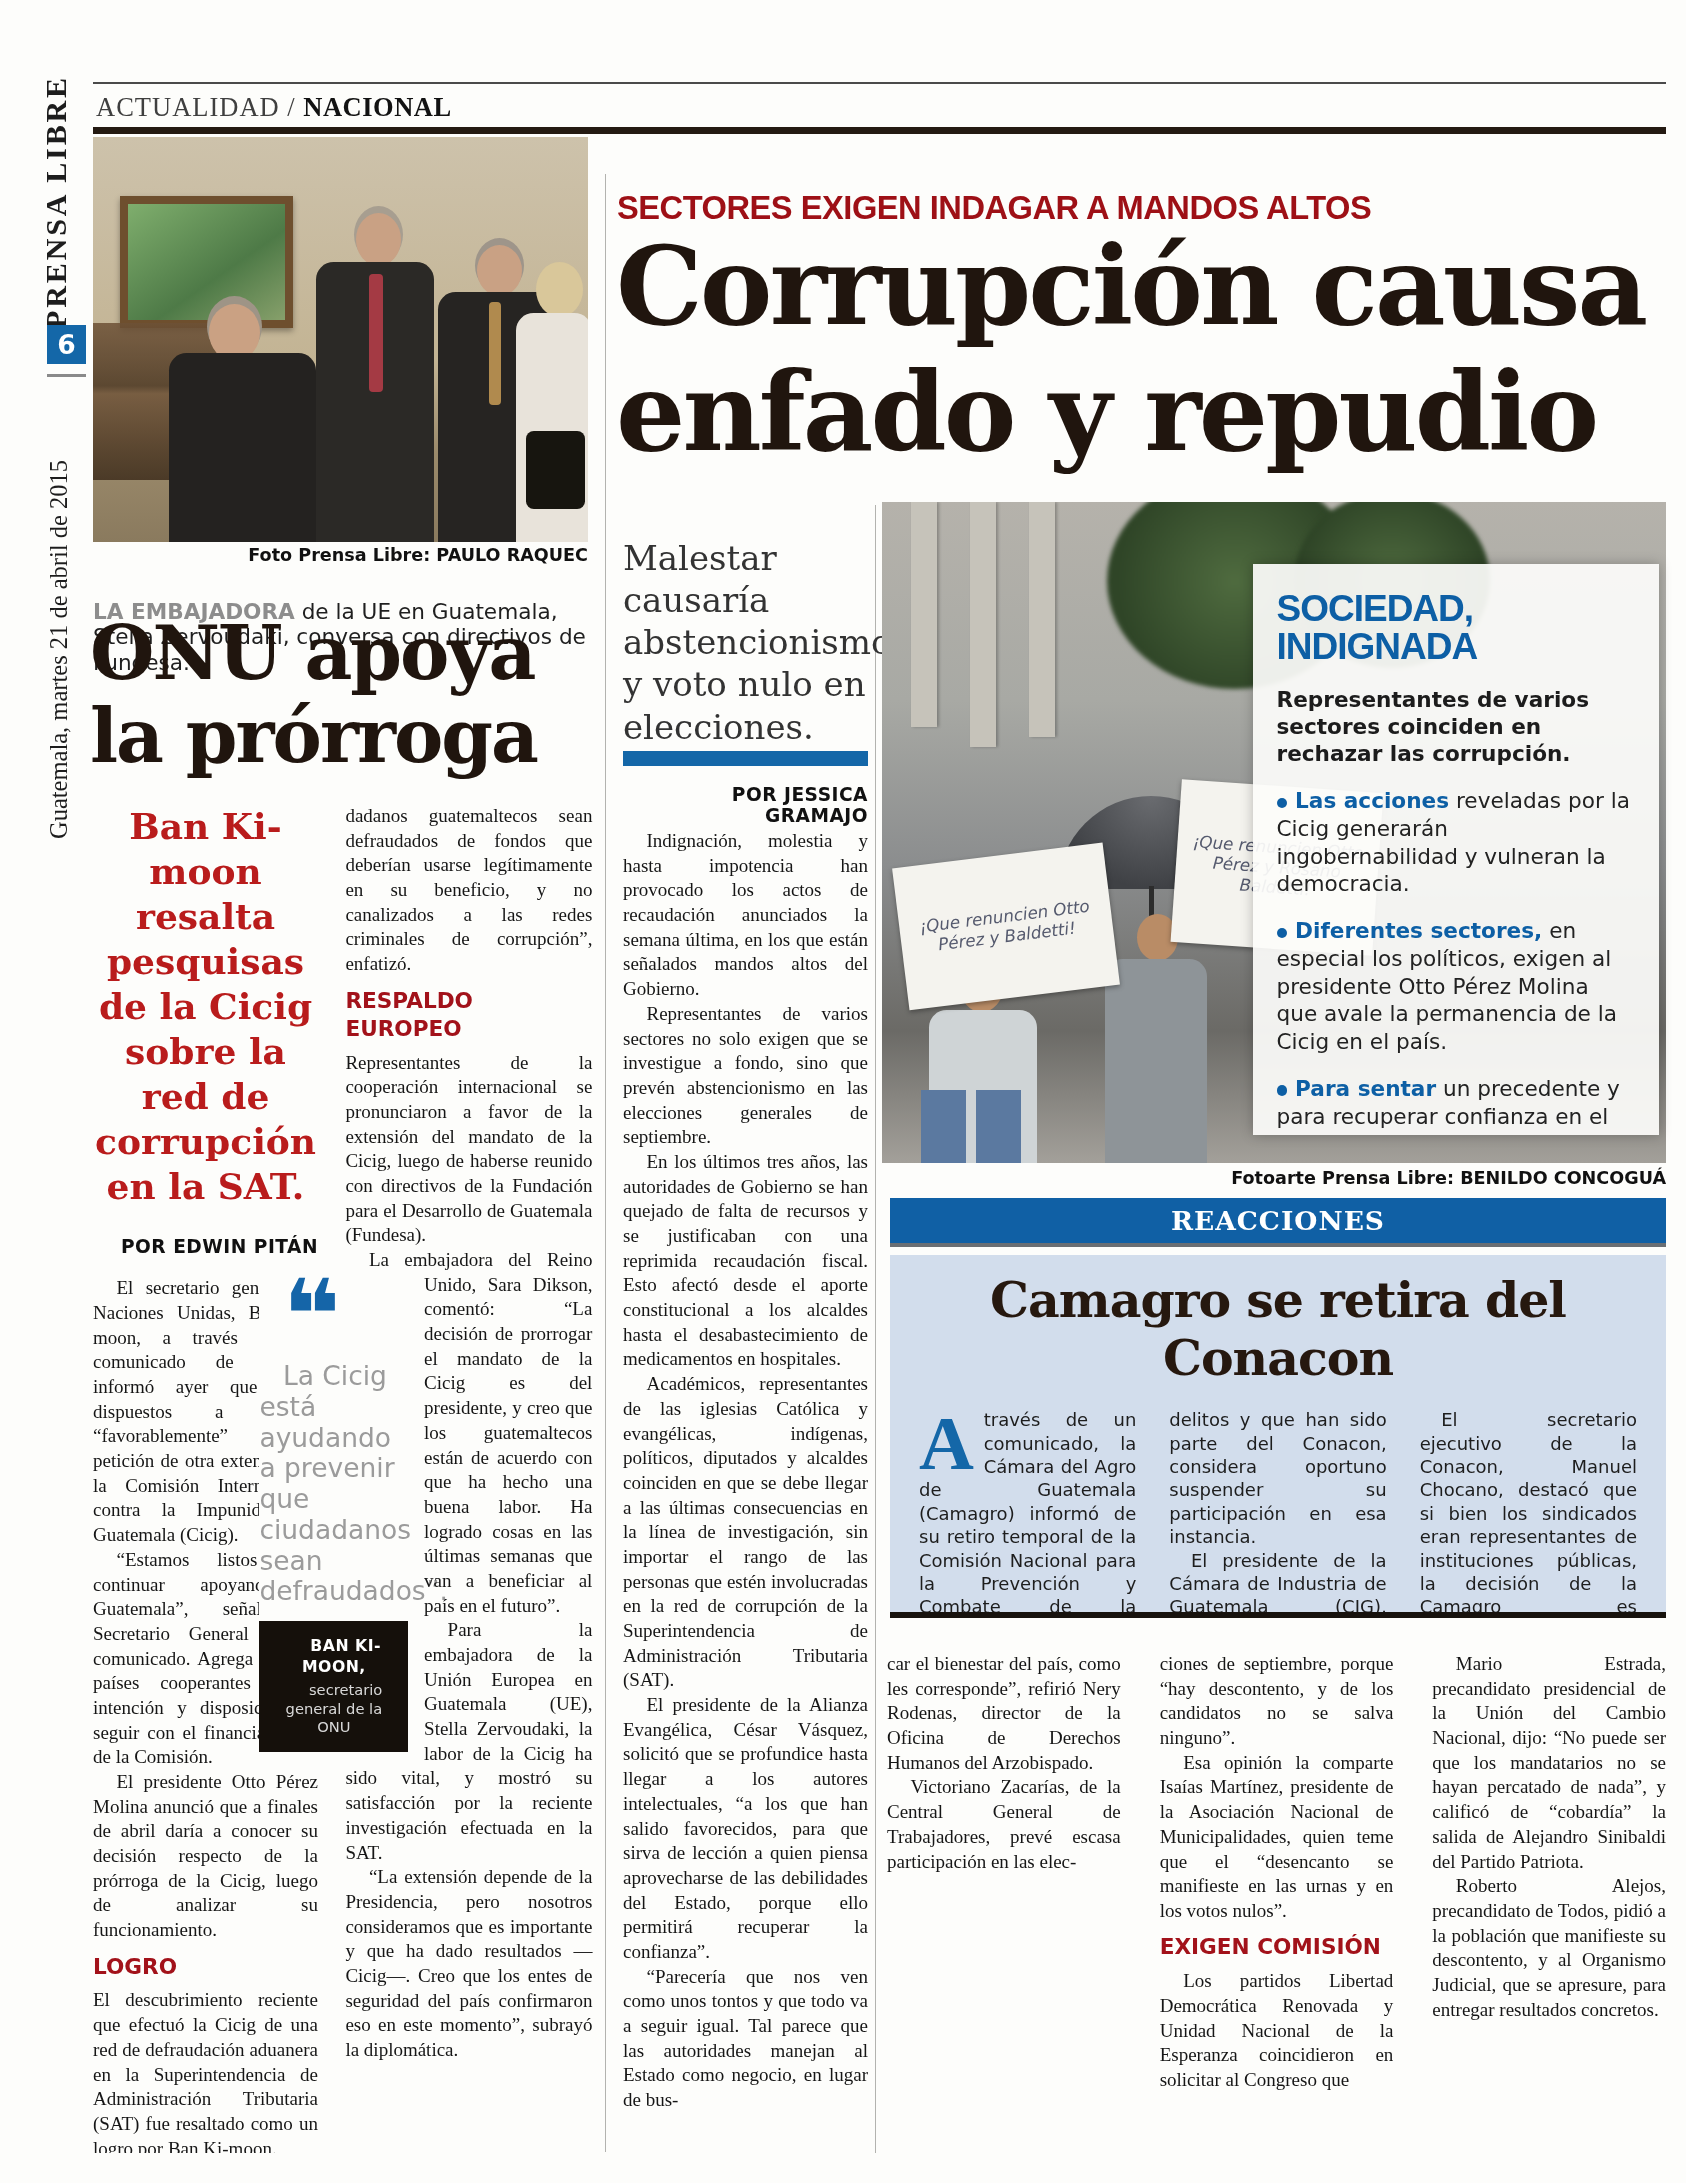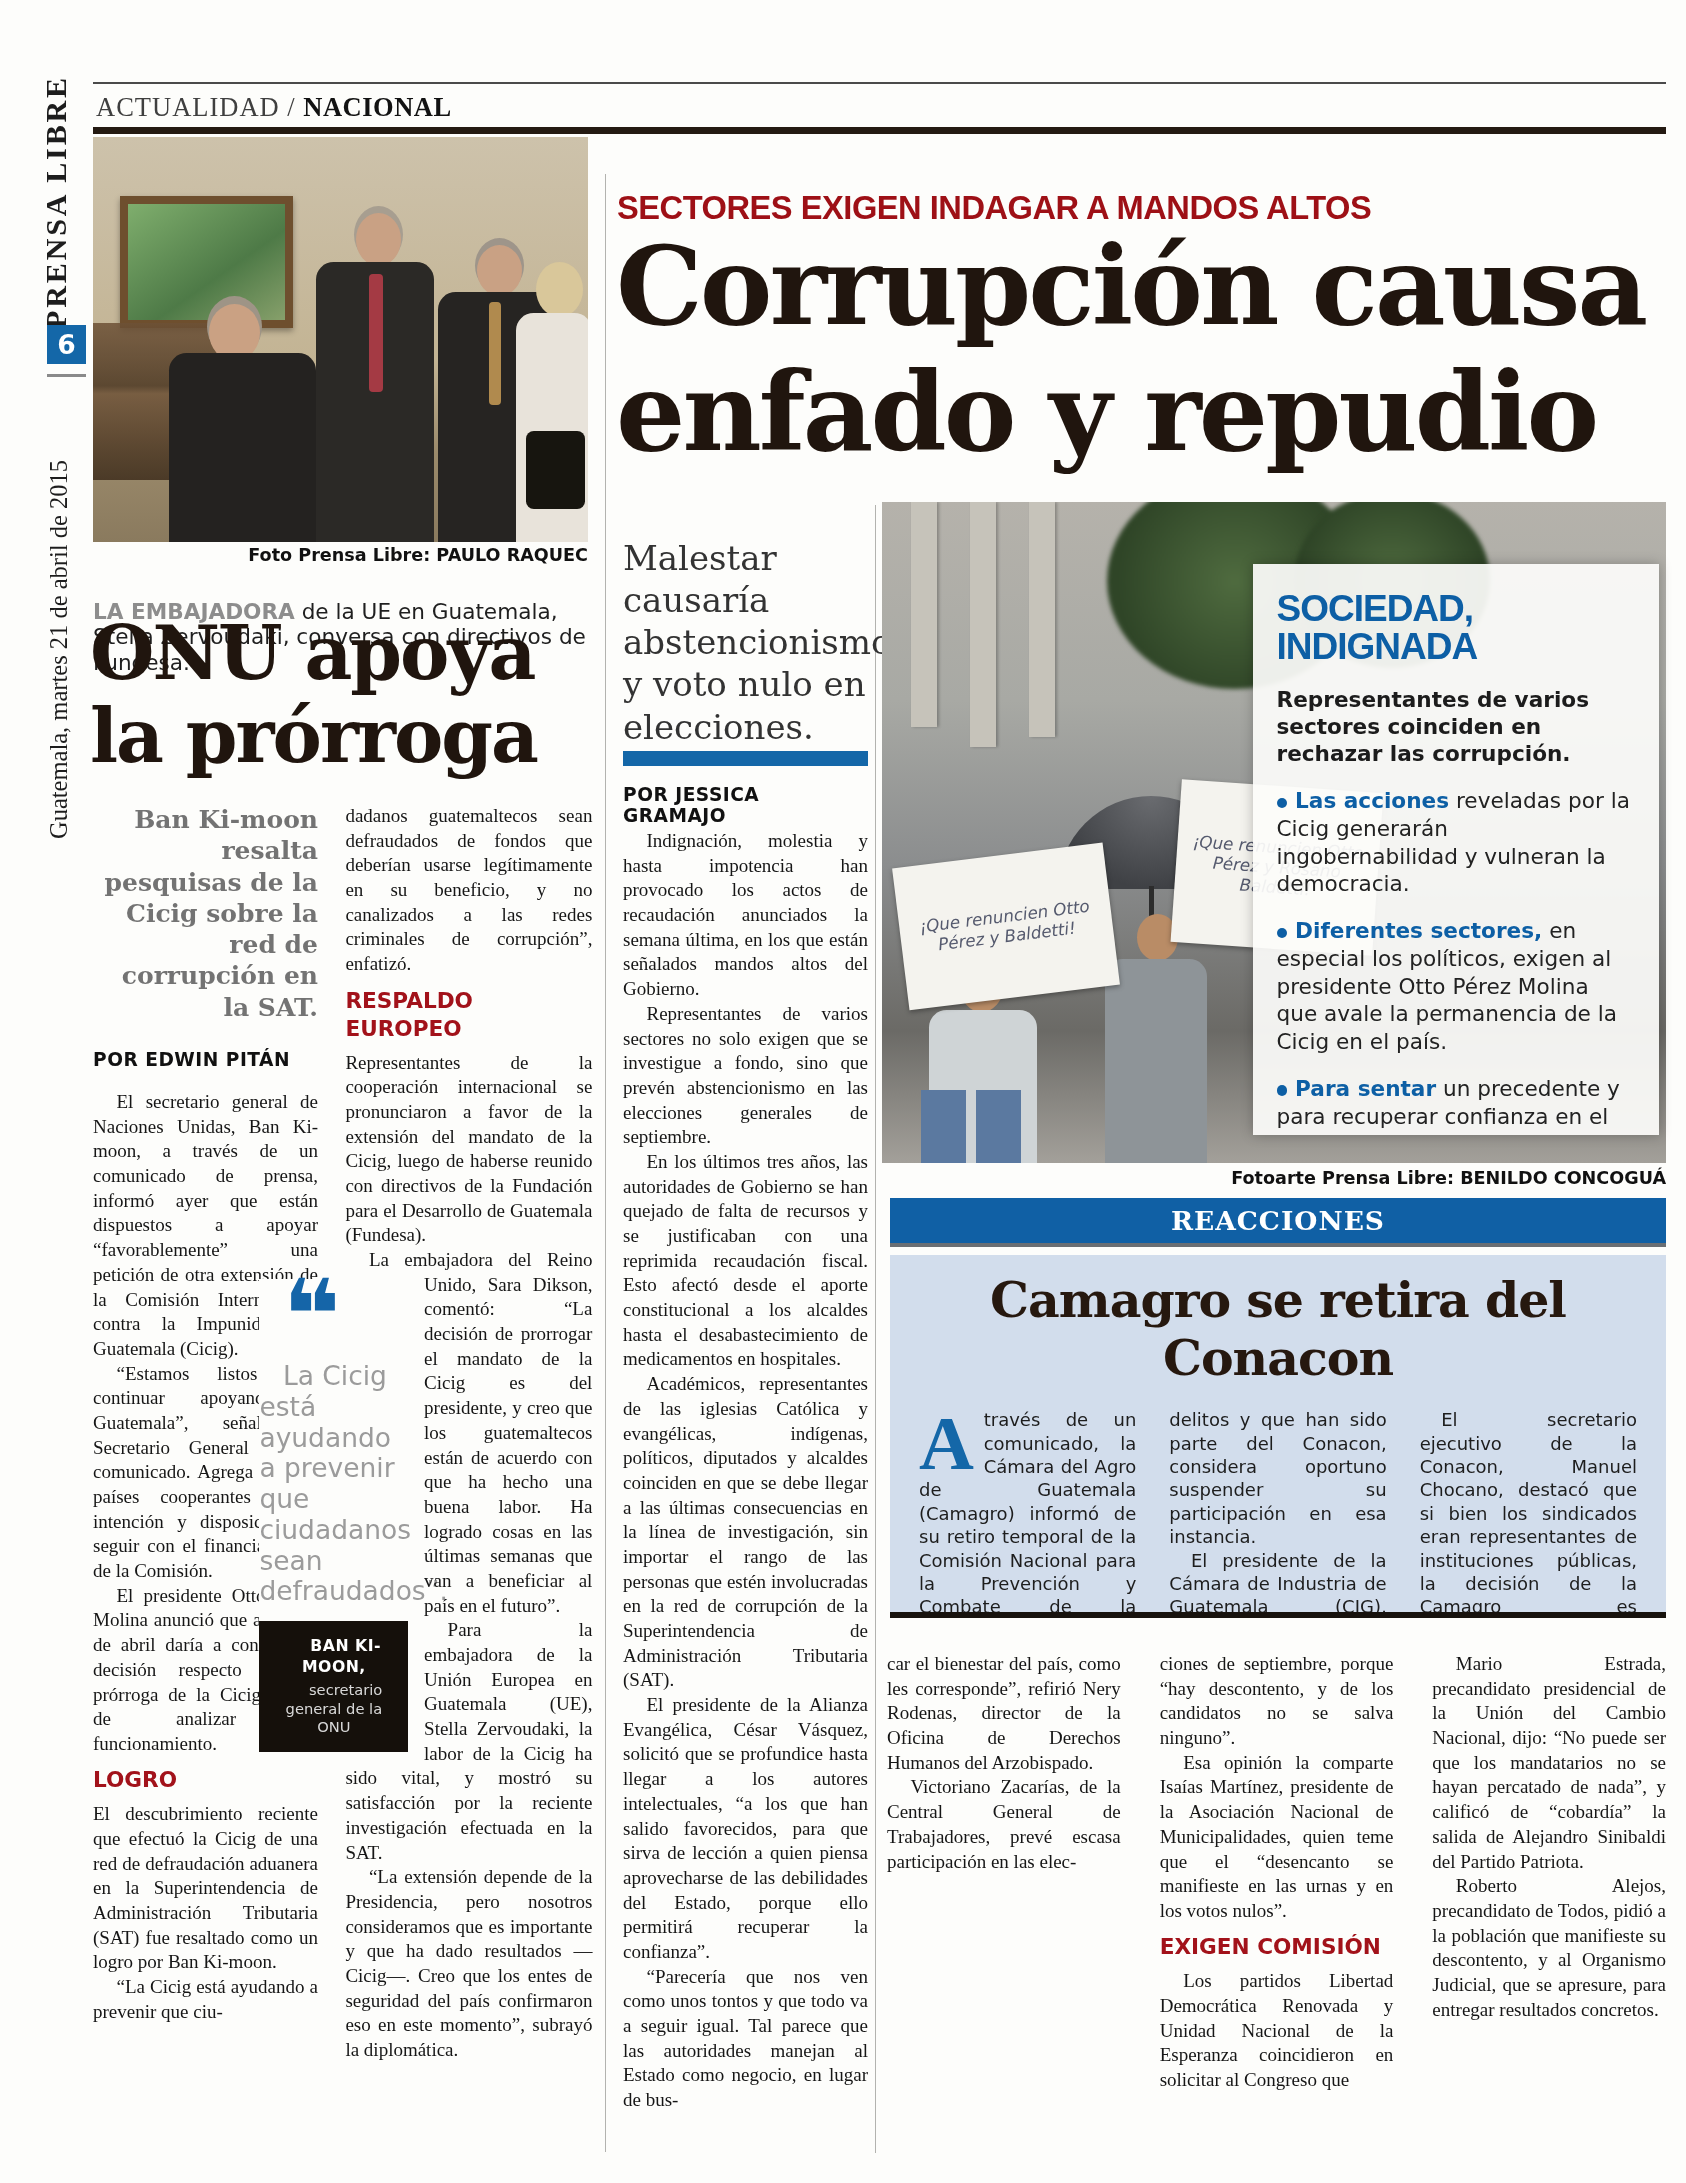--- a/index.html
+++ b/index.html
@@ -32,29 +32,29 @@
   .shelf{position:absolute;left:0px;top:186px;width:147px;height:157px;
       background:linear-gradient(180deg,#6d5136,#4c3722 40%,#6d5136 45%,#3e2d1c 100%);opacity:.85;}
   .fig{position:absolute;border-radius:17.6px 17.6px 0 0;}
   .head{position:absolute;border-radius:50%;}
   
   .credit{font-family:"DejaVu Sans",sans-serif;font-weight:bold;font-size:17.6px;color:#111;text-align:right;}
   .caption{font-family:"DejaVu Sans",sans-serif;font-size:21.6px;line-height:1.18;color:#1f1f1f;}
   .caption .lead{font-weight:bold;color:#8d8d8d;}
   .headline{font-family:"DejaVu Serif",serif;font-weight:bold;color:#20150e;}
   .byline{font-family:"DejaVu Sans",sans-serif;font-weight:bold;font-size:18.6px;
-      letter-spacing:0.5px;color:#111;text-align:left;}
+      letter-spacing:0.5px;color:#111;text-align:right;}
   .body-col{font-family:"Liberation Serif",serif;font-size:19px;line-height:1.3;
       text-align:justify;color:#161616;}
   .body-col .p{text-indent:23.5px;margin:0;}
   .body-col .p.noind{text-indent:0;}
   .redsub{font-family:"DejaVu Sans",sans-serif;font-weight:bold;font-size:21.6px;
       color:#a2121a;margin:9.8px 0 7.8px 0;text-indent:0 !important;}
-  .graylead{font-family:"DejaVu Serif",serif;font-weight:bold;font-size:25px;
-      line-height:1.25;color:#737373;text-align:right;}
+  .graylead{font-family:"DejaVu Serif",serif;font-weight:bold;font-size:36px;
+      line-height:1.25;color:#b91c1c;text-align:center;}
   
   #quote-float{float:left;width:149px;margin-left:-86px;margin-right:15.7px;margin-top:5.9px;
       background:#fdfdfb;text-align:left;}
   #quote-mark{font-family:"DejaVu Sans",sans-serif;font-size:98px;line-height:.75;
       color:#1565a8;font-weight:bold;}
   #quote-text{font-family:"DejaVu Sans",sans-serif;font-size:26.5px;line-height:1.16;
       color:#9b9b9b;margin-top:5.9px;}
   #quote-attr{margin-top:13.7px;background:#15100b;color:#fff;text-align:center;
       padding:15.7px 7.8px;font-family:"DejaVu Sans",sans-serif;}
   #quote-attr .qname{font-weight:bold;font-size:15.7px;letter-spacing:0.5px;}

